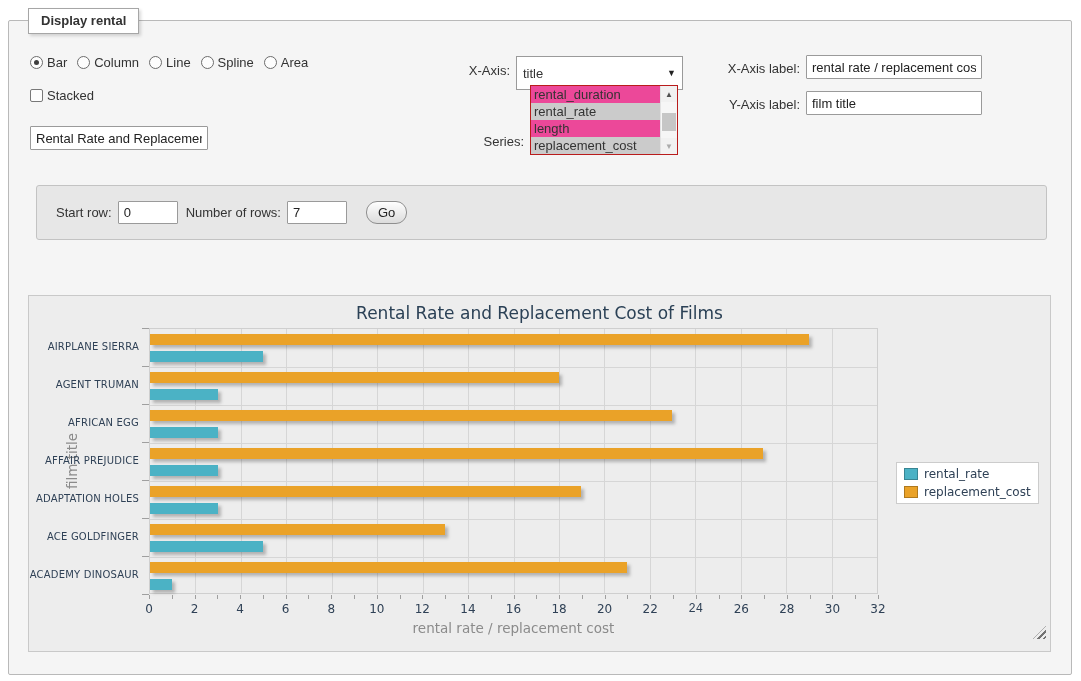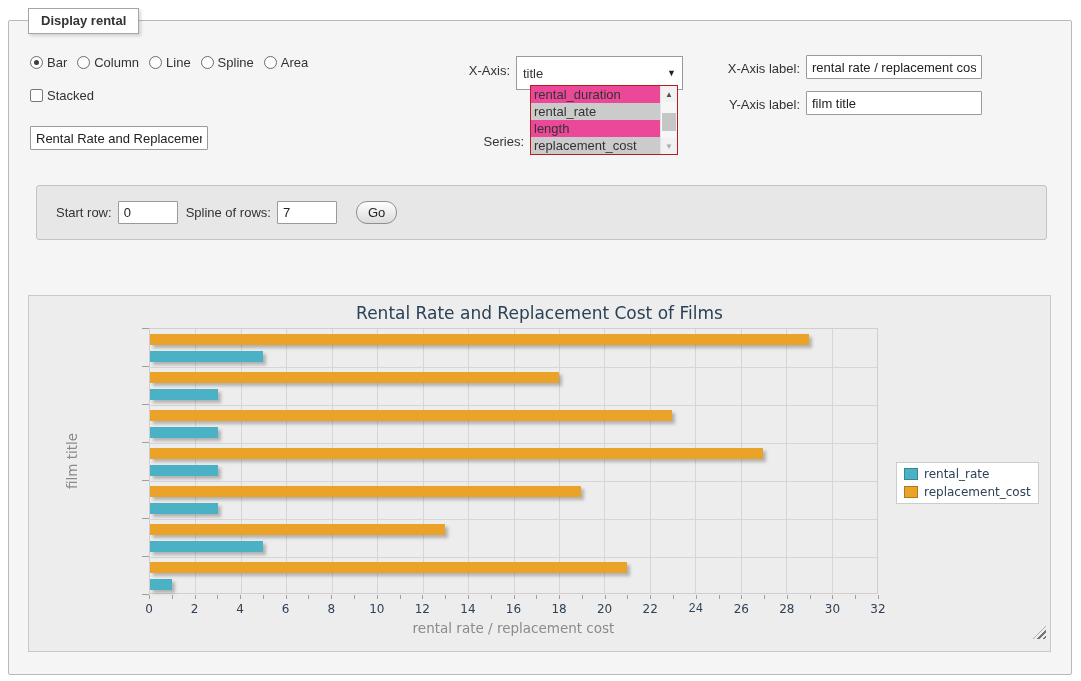--- a/index.html
+++ b/index.html
@@ -203,29 +203,38 @@
 
 <div class="abs lbl lbl-r" style="left:700px; top:61px; width:100px;">X-Axis label:</div>
 <input class="abs txt" style="left: 806px; top: 55px; width: 176px; height: 24px;" value="rental rate / replacement cost">
 
 <div class="abs lbl lbl-r" style="left:700px; top:97px; width:100px;">Y-Axis label:</div>
 <input class="abs txt" style="left: 806px; top: 91px; width: 176px; height: 24px;" value="film title">
 
 <div class="abs rows-panel">
   <span class="lbl" style="margin-right:6px;">Start row:</span>
   <input class="txt" style="width: 60px; height: 23px;" value="0">
-  <span class="lbl" style="margin-left:8px; margin-right:6px;">Spline of rows:</span>
+  <span class="lbl" style="margin-left:8px; margin-right:6px;">Number of rows:</span>
   <input class="txt" style="width: 60px; height: 23px;" value="7">
   <button class="go-btn">Go</button>
 </div>
 
 <div class="abs chart-panel">
   <div class="abs chart-title">Rental Rate and Replacement Cost of Films</div>
 
   <div class="abs y-title">film title</div>
+  <div class="abs cat-labels">
+      <div class="cat-label" style="top: 13px;">AIRPLANE SIERRA</div>
+      <div class="cat-label" style="top: 51px;">AGENT TRUMAN</div>
+      <div class="cat-label" style="top: 89px;">AFRICAN EGG</div>
+      <div class="cat-label" style="top: 127px;">AFFAIR PREJUDICE</div>
+      <div class="cat-label" style="top: 165px;">ADAPTATION HOLES</div>
+      <div class="cat-label" style="top: 203px;">ACE GOLDFINGER</div>
+      <div class="cat-label" style="top: 241px;">ACADEMY DINOSAUR</div>
+    </div>
 
   <div class="abs plot">
       <div class="vgrid" style="left: 6.25%;"></div>
       <div class="vgrid" style="left: 12.5%;"></div>
       <div class="vgrid" style="left: 18.75%;"></div>
       <div class="vgrid" style="left: 25%;"></div>
       <div class="vgrid" style="left: 31.25%;"></div>
       <div class="vgrid" style="left: 37.5%;"></div>
       <div class="vgrid" style="left: 43.75%;"></div>
       <div class="vgrid" style="left: 50%;"></div>

